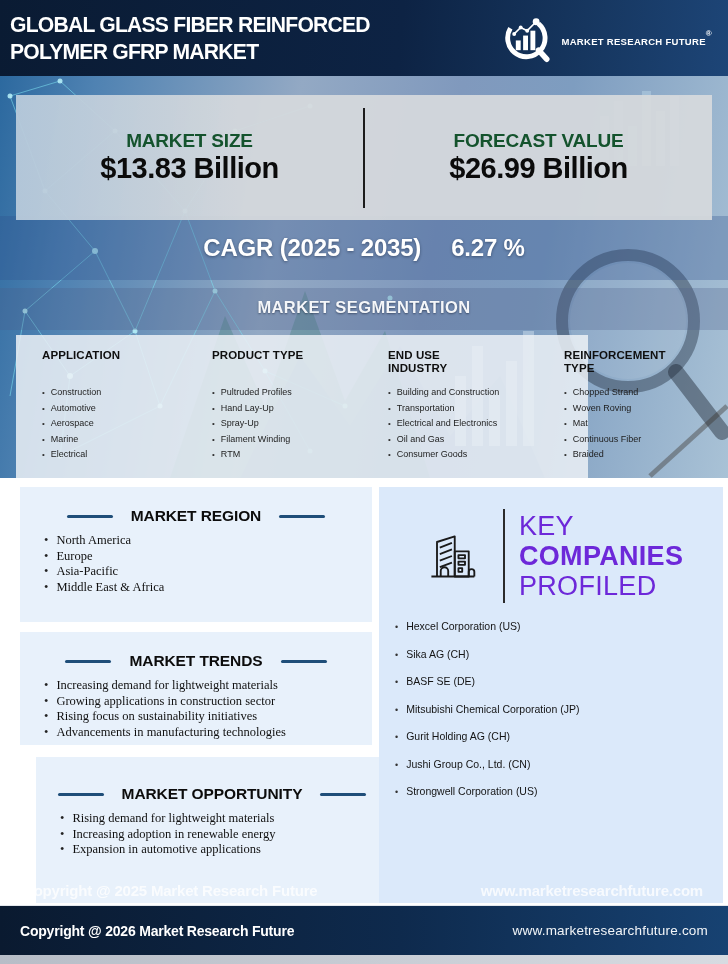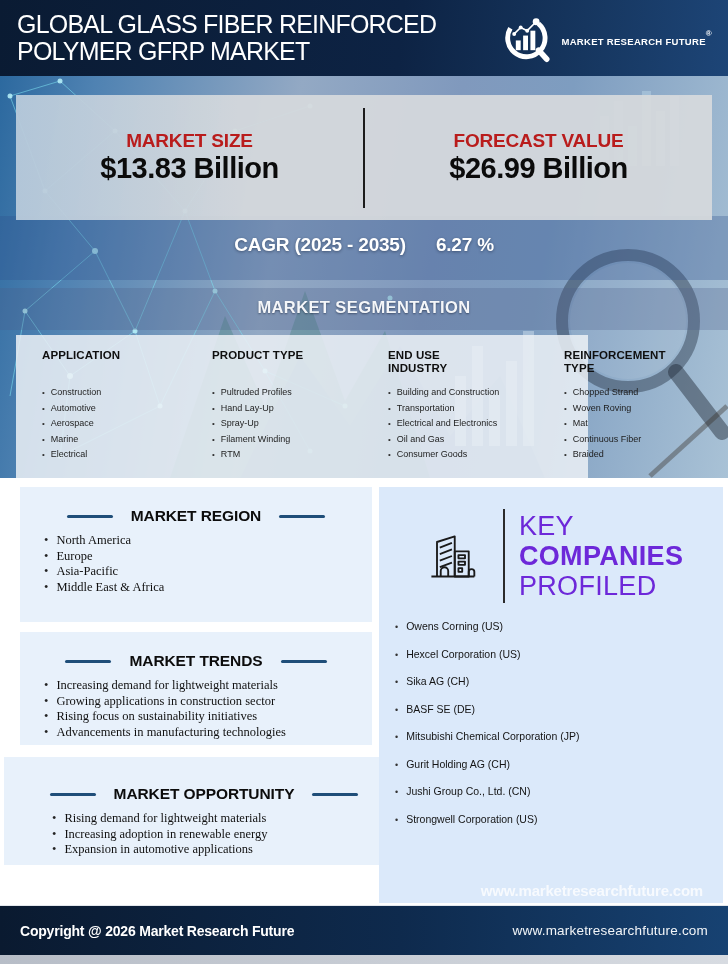--- a/index.html
+++ b/index.html
@@ -3,47 +3,47 @@
 <meta charset="utf-8">
 <style>
   html,body{margin:0;padding:0;background:#ffffff;}
   .page{position:relative;width:728px;height:964px;overflow:hidden;background:#ffffff;
         font-family:"Liberation Sans","DejaVu Sans",sans-serif;}
 
   
   .topbar{position:absolute;top:0;left:0;width:728px;height:76px;
           background:linear-gradient(95deg,#0a1b33 0%,#0d2344 55%,#16365f 80%,#1d4577 100%);
           display:flex;justify-content:space-between;align-items:center;}
-  .title{margin-left:17px;color:#ffffff;font-weight:normal;font-size:26px;line-height:27px;
+  .title{margin-left:10px;color:#ffffff;font-weight:bold;font-size:22px;line-height:27px;
          letter-spacing:-0.8px;}
   .title span{display:block;transform:scaleX(.96);transform-origin:left;}
   .brand{display:flex;align-items:center;margin-right:16px;}
   .brand svg{flex:0 0 auto;}
   .brand-text{color:#ffffff;font-weight:bold;font-size:9.5px;letter-spacing:.3px;margin-left:7px;white-space:nowrap;}
   .brand-text sup{font-size:8px;vertical-align:9px;}
 
   
   .hero{position:absolute;top:76px;left:0;width:728px;height:402px;
         background:linear-gradient(100deg,#2c699f 0%,#4f82b2 12%,#93a9c4 38%,#8099bd 58%,#7e9dc0 72%,#a9c2d6 100%);}
   .deco{position:absolute;top:0;left:0;}
   .band{position:absolute;left:0;width:728px;}
   .band1{top:140px;height:64px;background:rgba(45,80,140,.30);}
   .band2{top:212px;height:42px;background:rgba(75,95,135,.28);}
 
   .stats-panel{position:absolute;top:19px;left:16px;width:696px;height:125px;
                background:rgba(214,217,221,.93);display:flex;align-items:center;}
   .stats-panel::before{content:"";position:absolute;inset:0;
                background:linear-gradient(90deg,rgba(120,170,215,.30),rgba(255,255,255,0) 32%);}
   .stat{flex:1;text-align:center;position:relative;}
-  .stat-label{font-size:19px;font-weight:bold;color:#b91c1c;letter-spacing:-0.2px;}
+  .stat-label{font-size:19px;font-weight:bold;color:#14532d;letter-spacing:-0.2px;}
   .stat-value{font-size:29px;font-weight:bold;color:#0b0b0b;margin-top:0;letter-spacing:-0.5px;}
   .vdiv{width:2px;height:100px;background:#1c1c1c;}
 
   .cagr{position:absolute;top:158px;left:0;width:728px;text-align:center;
-        color:#ffffff;font-weight:bold;font-size:19px;letter-spacing:-0.2px;
+        color:#ffffff;font-weight:bold;font-size:24px;letter-spacing:-0.2px;
         text-shadow:0 1px 3px rgba(10,20,40,.45);}
   .cagr .cagr-val{margin-left:30px;}
 
   .seg-title{position:absolute;top:222px;left:0;width:728px;text-align:center;
         color:#f4f6f9;font-weight:bold;font-size:16.5px;letter-spacing:.4px;
         text-shadow:0 1px 2px rgba(10,20,40,.5);}
 
   .seg-panel{position:absolute;top:259px;left:16px;width:572px;height:143px;
         background:rgba(236,241,246,.85);
         display:grid;grid-template-columns:170px 176px 176px 158px;
@@ -51,21 +51,21 @@
   .seg-head{height:32px;font-size:11.5px;font-weight:bold;color:#0f0f0f;line-height:12.5px;letter-spacing:.1px;}
   .seg-head span{display:block;}
   .seg-list{list-style:none;margin:4px 0 0 0;padding:0;}
   .seg-list li{font-size:9px;color:#1d1d1d;line-height:15.5px;white-space:nowrap;}
   .seg-list li::before{content:"•";font-size:8px;margin-right:6px;color:#333;}
 
   
   .card{position:absolute;background:#e8f1fb;}
   .card-region{top:487px;left:20px;width:352px;height:135px;}
   .card-trends{top:632px;left:20px;width:352px;height:113px;}
-  .card-opp{top:757px;left:4px;width:352px;height:108px;padding-left:24px;}
+  .card-opp{top:757px;left:36px;width:352px;height:146px;}
   .card-companies{top:487px;left:379px;width:344px;height:416px;background:#dbe9fa;}
 
   .card-head{display:flex;align-items:center;justify-content:center;gap:18px;margin-top:20px;}
   .card-opp .card-head{margin-top:28px;}
   .card-head h3{margin:0;font-size:15.5px;font-weight:bold;color:#0c0c0c;letter-spacing:-0.1px;}
   .dash{width:46px;height:3px;background:#1f4e79;border-radius:2px;}
 
   .card-list{list-style:none;margin:8px 0 0 0;padding:0 0 0 24px;font-family:Liberation Serif, serif;}
   .card-list li{font-size:12.5px;color:#101010;line-height:15.7px;}
   .card-list li::before{content:"•";margin-right:8px;color:#222;}
@@ -301,21 +301,20 @@
         <path d="M49 52 v-5 a3 3 0 0 1 6 0 v5"></path>
       </svg>
       <div class="comp-divider"></div>
       <div class="comp-title">
         <span>KEY</span>
         <span class="bold">COMPANIES</span>
         <span>PROFILED</span>
       </div>
     </div>
     <ul class="comp-list">
-        <li><span>Owens Corning (US)</span></li>
         <li><span>Hexcel Corporation (US)</span></li>
         <li><span>Sika AG (CH)</span></li>
         <li><span>BASF SE (DE)</span></li>
         <li><span>Mitsubishi Chemical Corporation (JP)</span></li>
         <li><span>Gurit Holding AG (CH)</span></li>
         <li><span>Jushi Group Co., Ltd. (CN)</span></li>
         <li><span>Strongwell Corporation (US)</span></li>
       </ul>
   </div>
 

